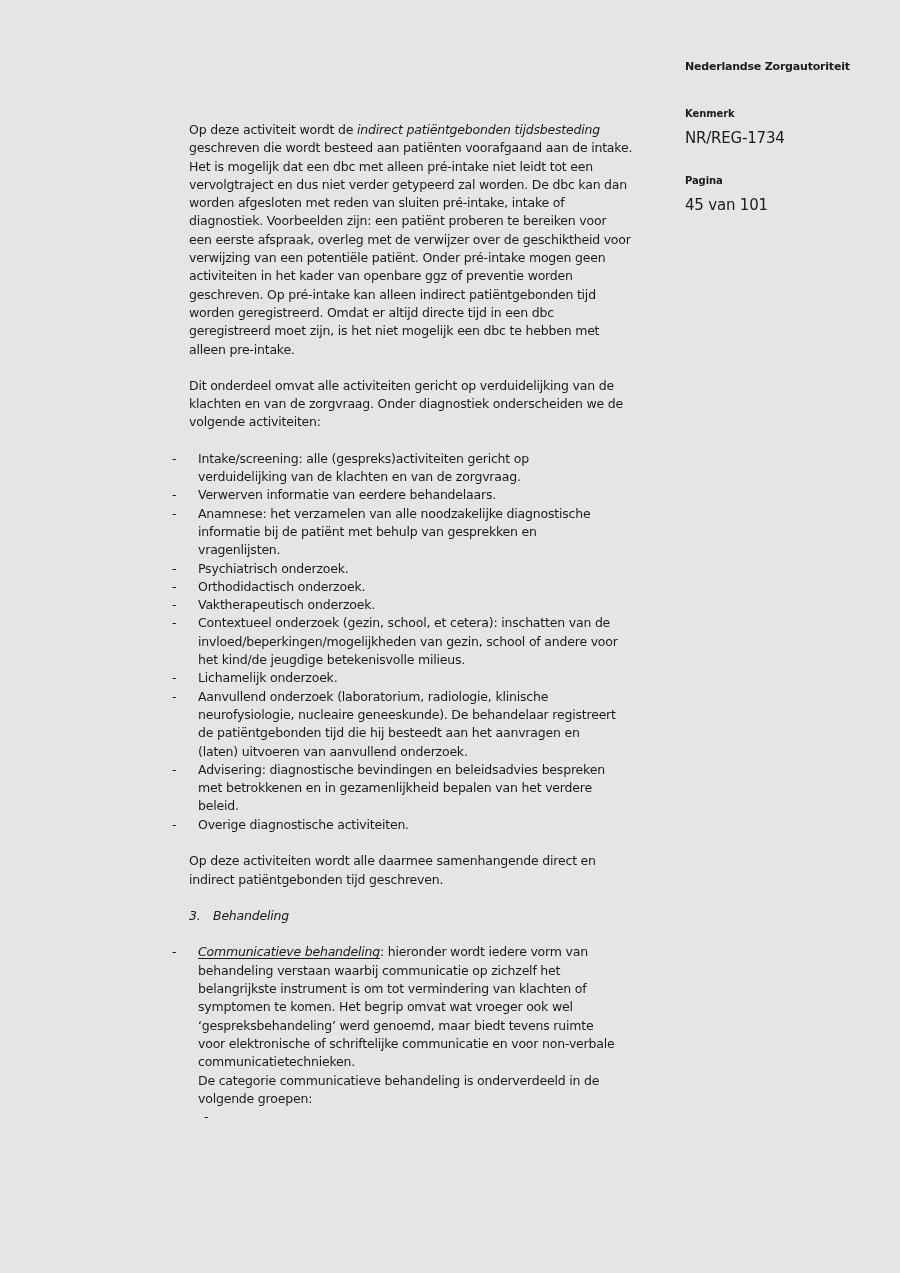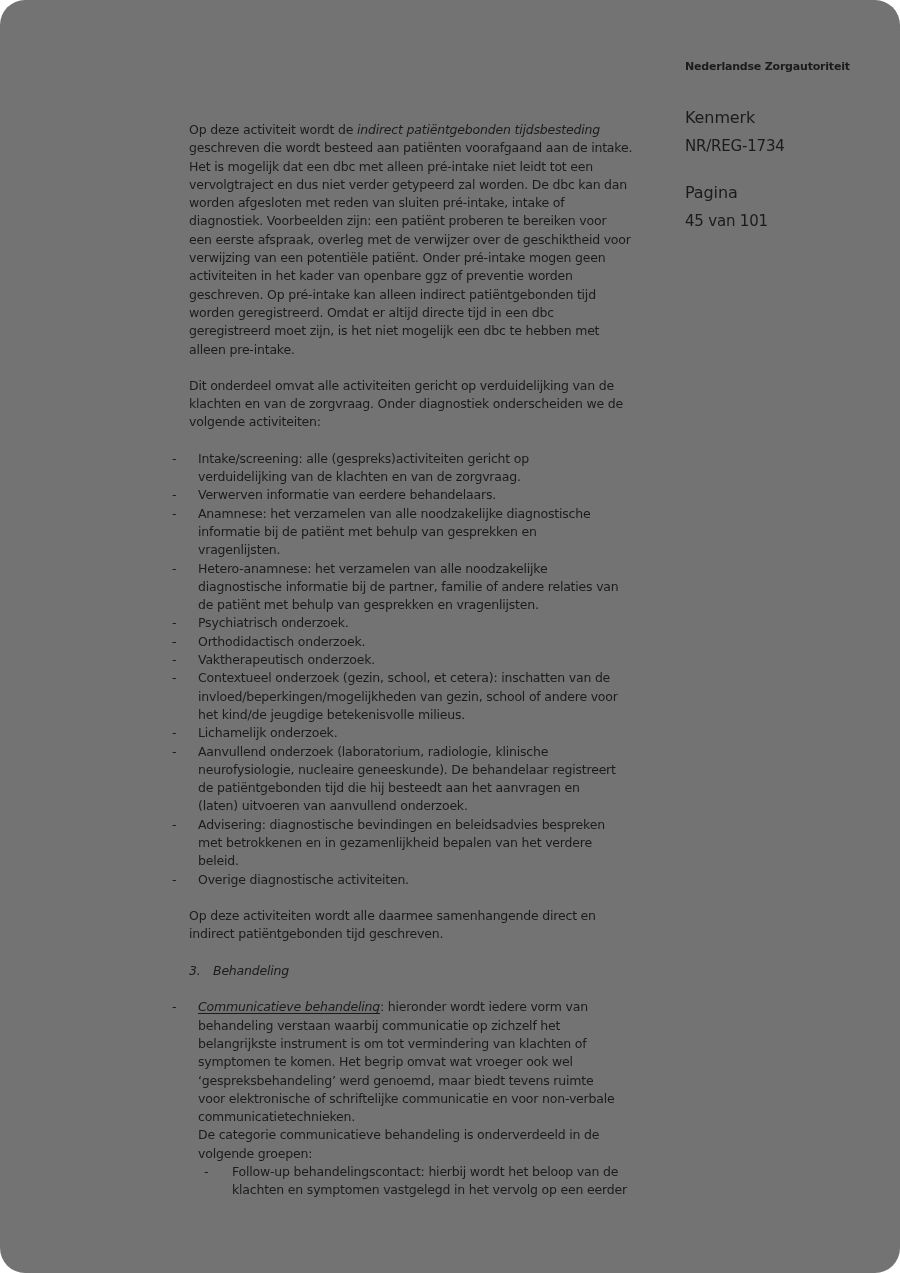--- a/index.html
+++ b/index.html
@@ -5,37 +5,37 @@
   html, body { margin: 0; padding: 0; }
   body {
     width: 900px;
     height: 1273px;
     background: #ffffff;
     position: relative;
     font-family: "DejaVu Sans", "Liberation Sans", sans-serif;
     color: #1b1b1b;
     overflow: hidden;
   }
-  .page { position: absolute; inset: 0; background: #737373; border-radius: 25px; }
+  .page { position: absolute; inset: 0; background: #e5e5e5; }
 
   
   .brand {
     position: absolute;
     left: 685px;
     top: 60px;
     font-weight: bold;
     font-size: 11px;
     letter-spacing: -0.2px;
     white-space: nowrap;
   }
 
   
   .meta { position: absolute; left: 685px; top: 108px; width: 150px; }
   .meta-group + .meta-group { margin-top: 28px; }
-  .meta-label { font-weight: normal; font-size: 16px; letter-spacing: -0.1px; }
+  .meta-label { font-weight: bold; font-size: 10px; letter-spacing: -0.1px; }
   .meta-value { font-size: 15px; margin-top: 10px; letter-spacing: -0.2px; }
 
   
   .content {
     position: absolute;
     left: 171px;
     top: 103px;
     width: 516px;
     font-size: 12.5px;
     line-height: 18.3px;
@@ -109,23 +109,20 @@
 
         <li class="li">
           <span class="dash">-</span>
           <span class="li-text">Anamnese: het verzamelen van alle noodzakelijke diagnostische
 informatie bij de patiënt met behulp van gesprekken en
 vragenlijsten.</span>
         </li>
 
         <li class="li">
           <span class="dash">-</span>
-          <span class="li-text">Hetero-anamnese: het verzamelen van alle noodzakelijke
-diagnostische informatie bij de partner, familie of andere relaties van
-de patiënt met behulp van gesprekken en vragenlijsten.</span>
         </li>
 
         <li class="li">
           <span class="dash">-</span>
           <span class="li-text">Psychiatrisch onderzoek.</span>
         </li>
 
         <li class="li">
           <span class="dash">-</span>
         </li>
@@ -185,20 +182,18 @@
 behandeling verstaan waarbij communicatie op zichzelf het
 belangrijkste instrument is om tot vermindering van klachten of
 symptomen te komen. Het begrip omvat wat vroeger ook wel
 ‘gespreksbehandeling’ werd genoemd, maar biedt tevens ruimte
 voor elektronische of schriftelijke communicatie en voor non-verbale
 communicatietechnieken.
 De categorie communicatieve behandeling is onderverdeeld in de
 volgende groepen:</span></span>
         <div class="sub-li">
           <span class="dash">-</span>
-          <span class="li-text">Follow-up behandelingscontact: hierbij wordt het beloop van de
-klachten en symptomen vastgelegd in het vervolg op een eerder</span>
         </div>
       </li>
     </ul>
 
   </div>
 </div>
 
 </body></html>

